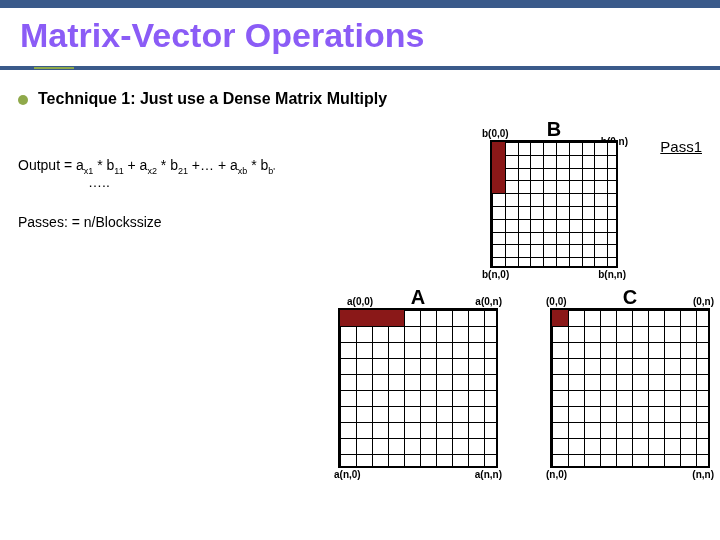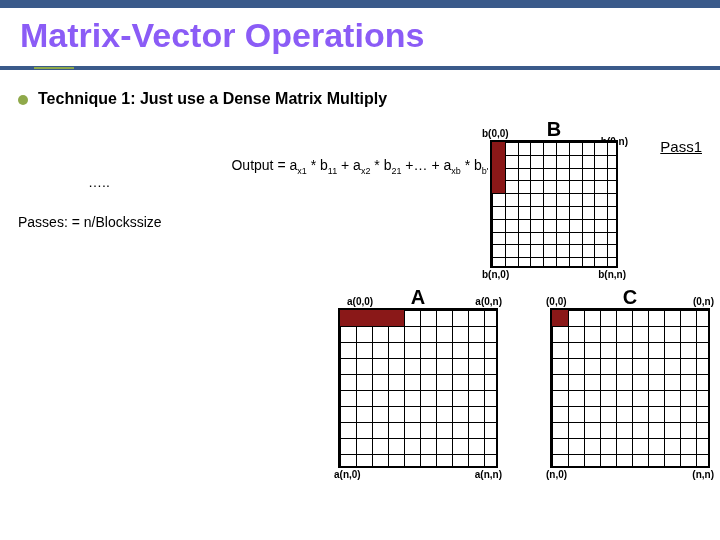--- a/index.html
+++ b/index.html
@@ -67,21 +67,20 @@
   .pass-heading {
     font-size: 15px;
     text-decoration: underline;
     margin-top: 30px;
     margin-bottom: 2px;
     text-align: right;
   }
   .formula {
     font-size: 14px;
     margin-top: 2px;
-    text-align: center;
   }
   .sub { font-size: 9px; vertical-align: sub; }
   .dots-row {
     font-size: 14px;
     margin-left: 70px;
     margin-top: -2px;
   }
   .passes-line {
     font-size: 14px;
     font-weight: normal;

